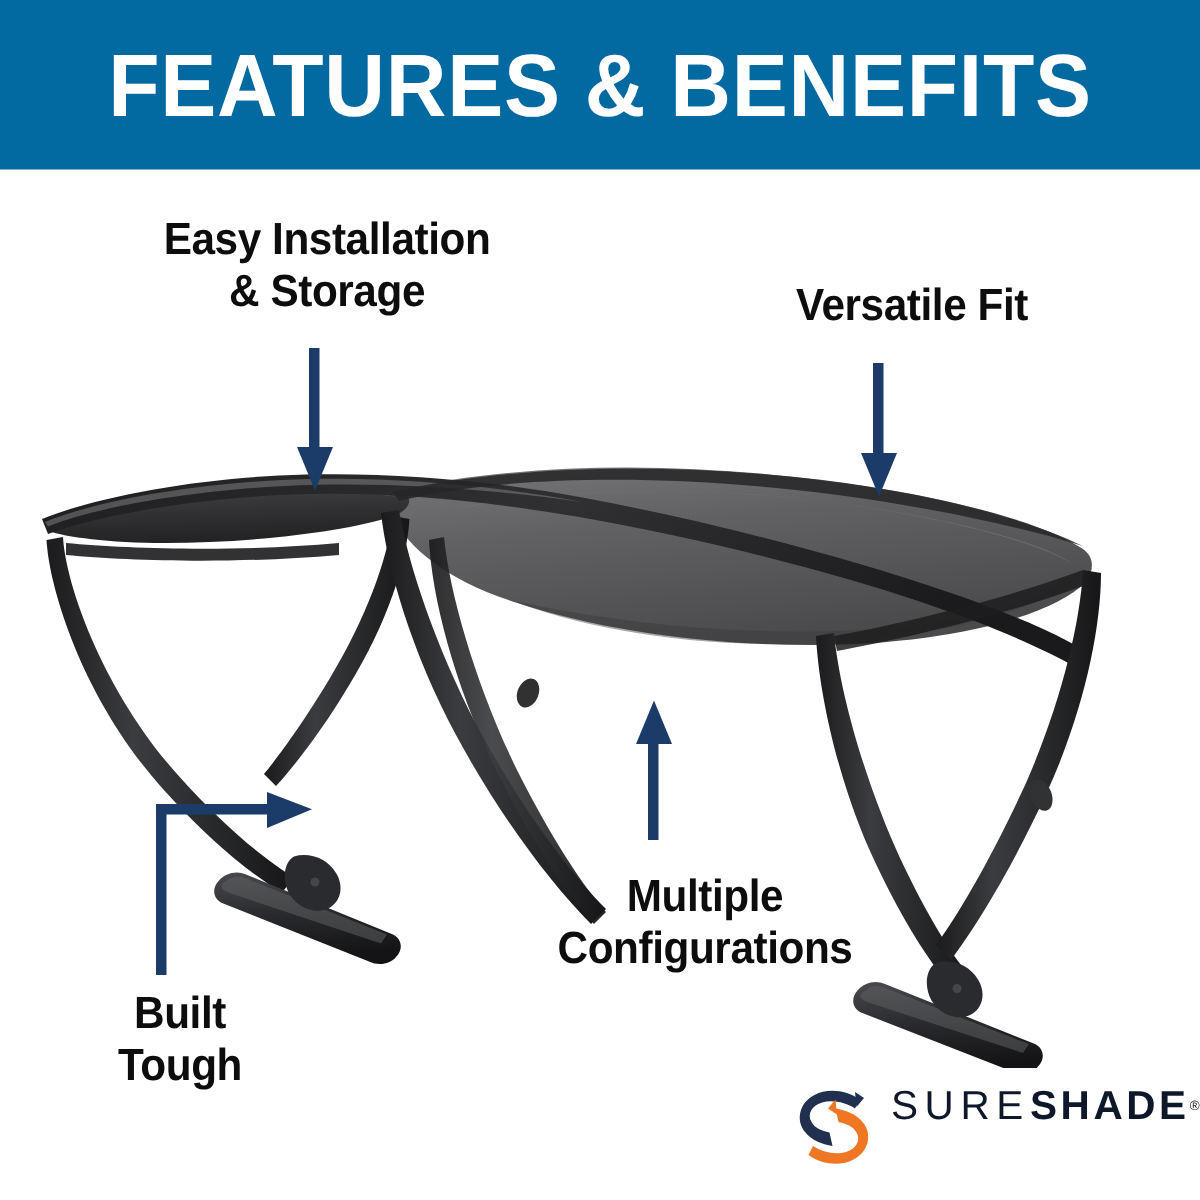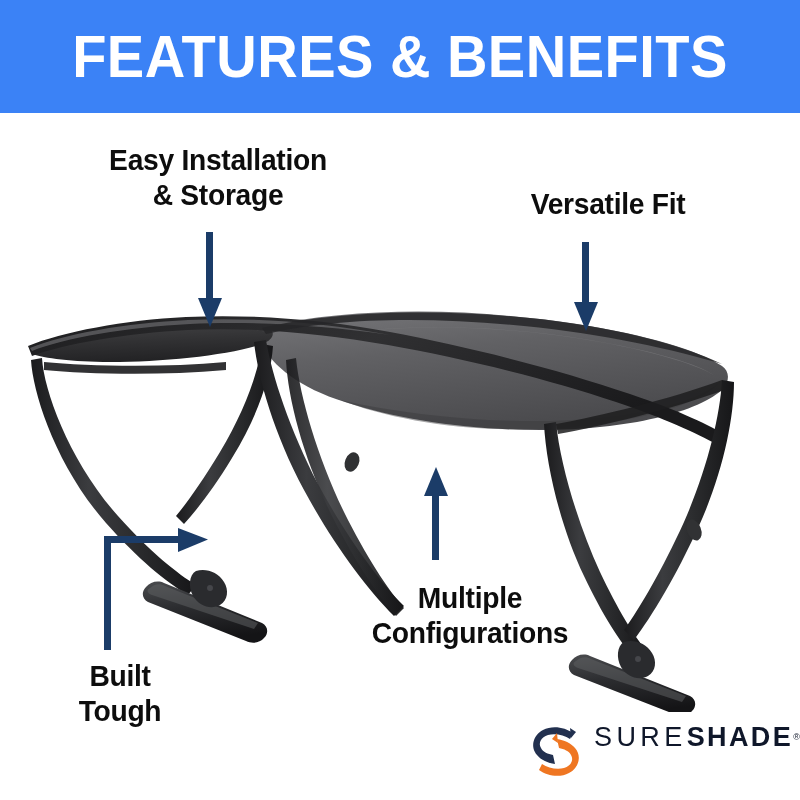--- a/index.html
+++ b/index.html
@@ -19,21 +19,21 @@
     overflow: hidden;
   }
 
   
   #header-bar {
     position: absolute;
     left: 0;
     top: 0;
     width: 800px;
     height: 113px;
-    background: #3b82f6;
+    background: #0369a1;
   }
   #header-title {
     position: absolute;
     left: 0;
     top: 0;
     width: 800px;
     height: 113px;
     display: flex;
     align-items: center;
     justify-content: center;

